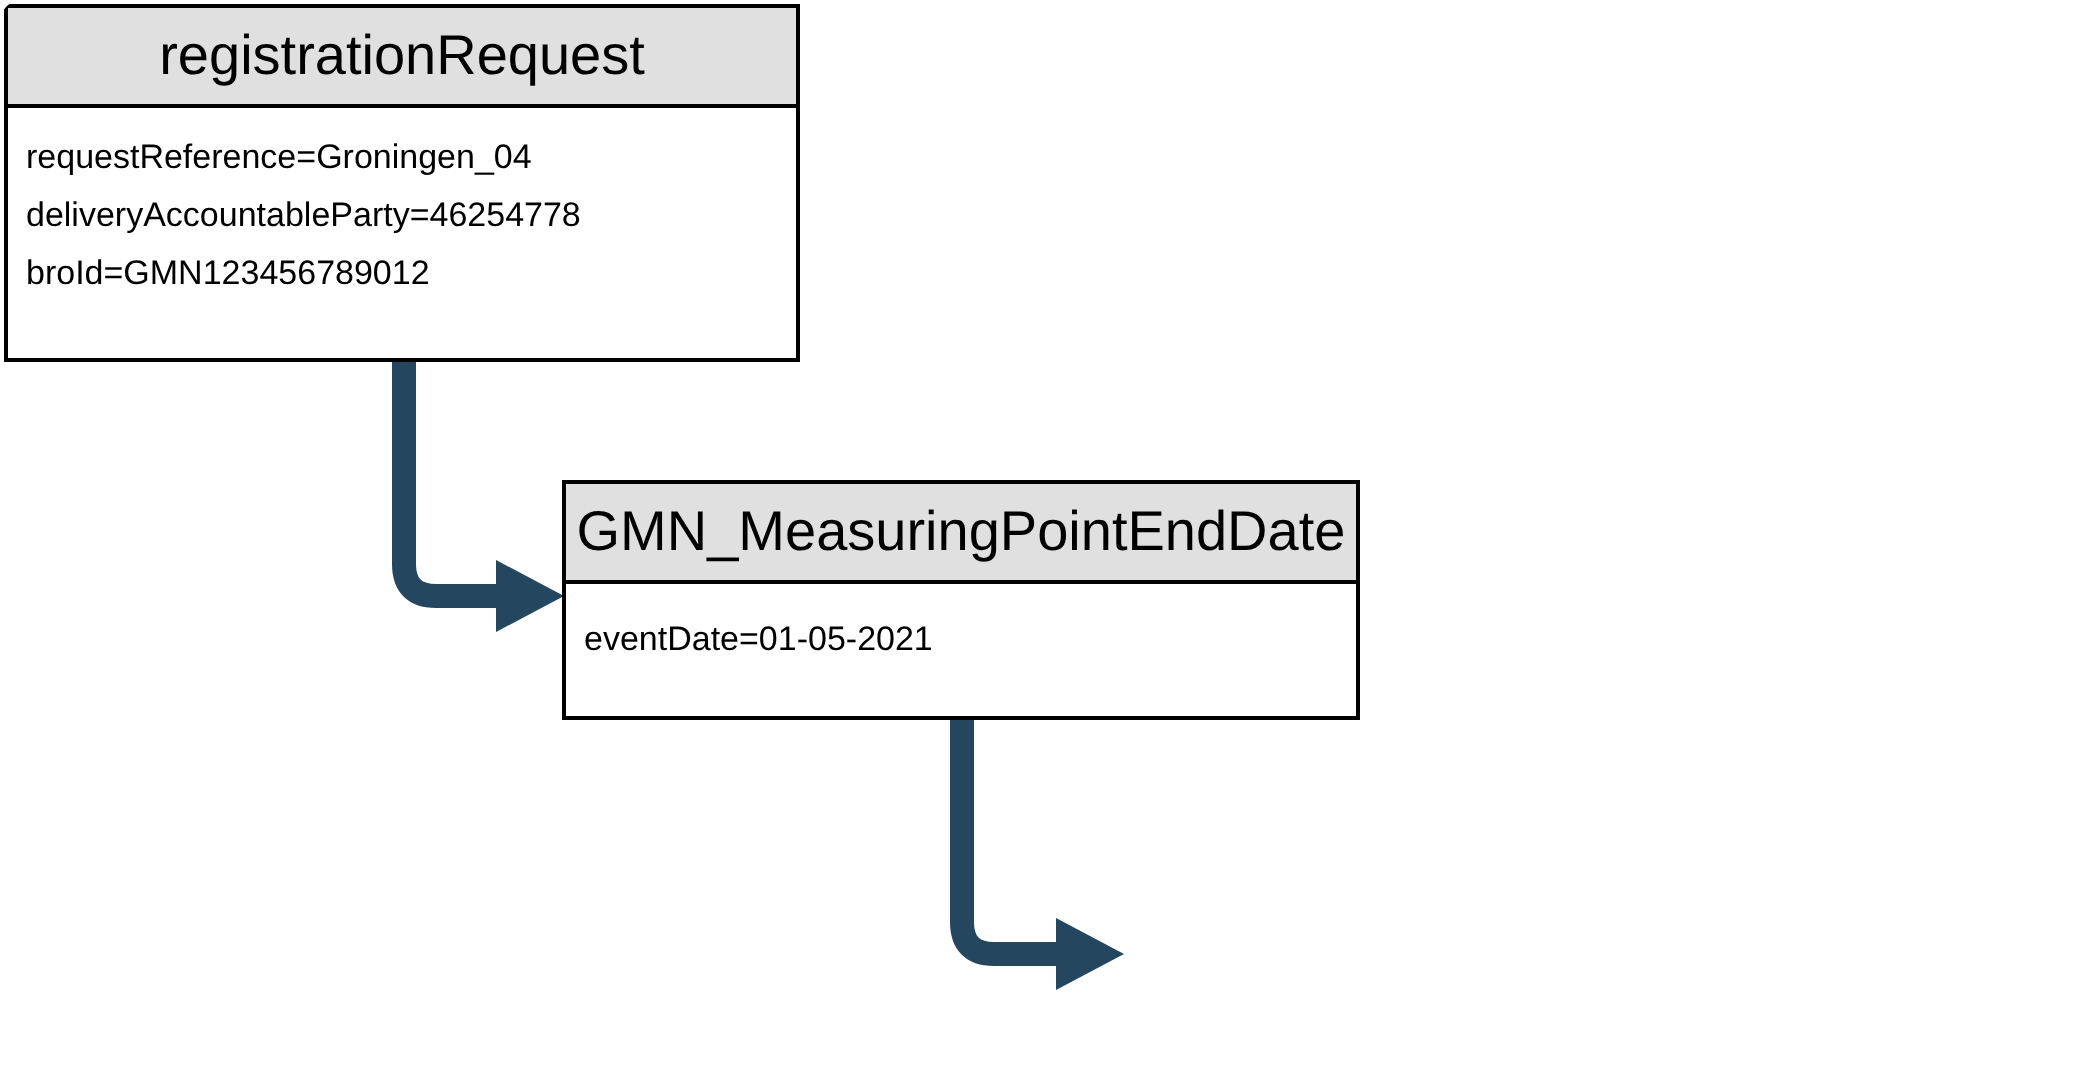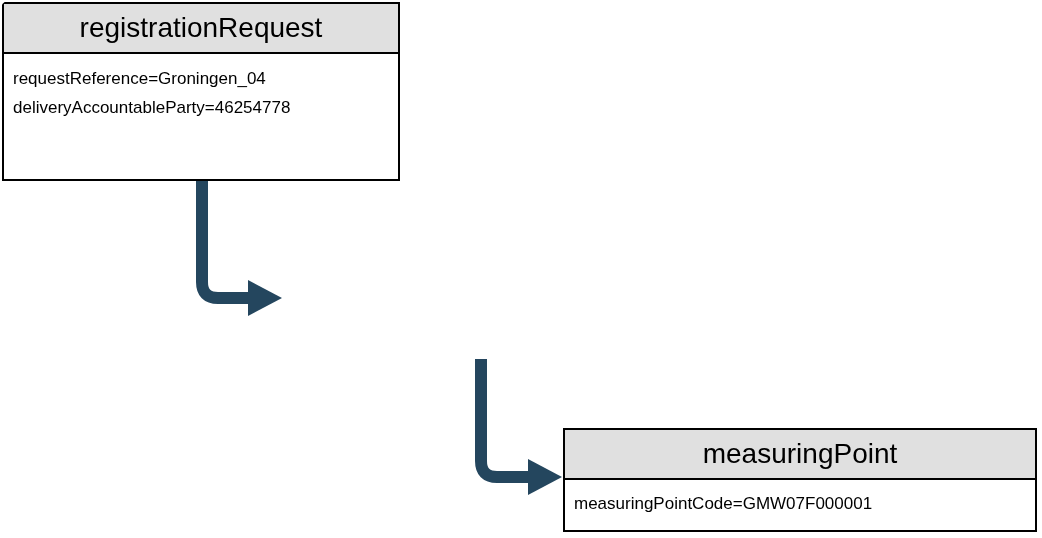--- a/index.html
+++ b/index.html
@@ -77,26 +77,27 @@
     </g>
   </svg>
 
   <div class="node" id="node-registration-request">
     <div class="node-header">
       <span>registrationRequest</span>
     </div>
     <div class="node-body">
       <div class="attr-line">requestReference=Groningen_04</div>
       <div class="attr-line">deliveryAccountableParty=46254778</div>
+      <div class="attr-line">broId=GMN123456789012</div>
+    </div>
+  </div>
+
+  <div class="node" id="node-measuring-point-end-date">
+    <div class="node-header">
+      <span>GMN_MeasuringPointEndDate</span>
+    </div>
+    <div class="node-body">
+      <div class="attr-line">eventDate=01-05-2021</div>
     </div>
   </div>
 
 
-  <div class="node" id="node-measuring-point">
-    <div class="node-header">
-      <span>measuringPoint</span>
-    </div>
-    <div class="node-body">
-      <div class="attr-line">measuringPointCode=GMW07F000001</div>
-    </div>
-  </div>
-
 </div>
 
 </body></html>

